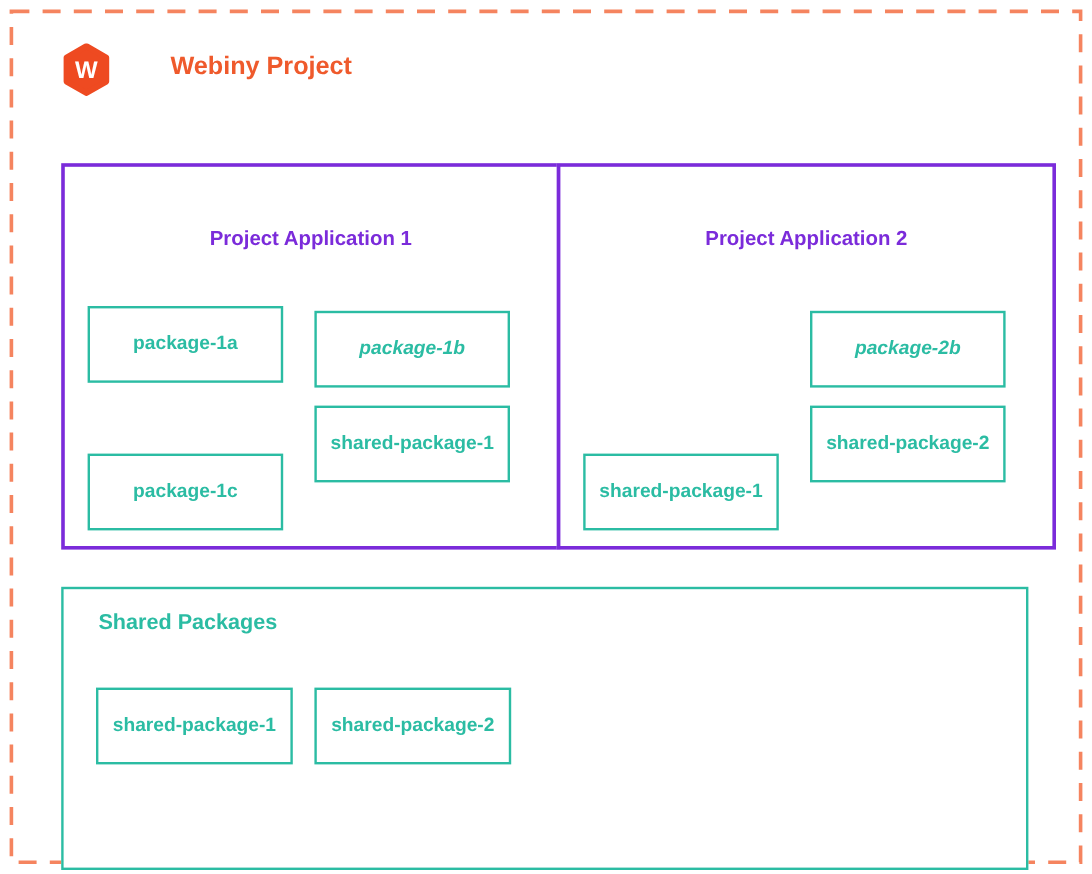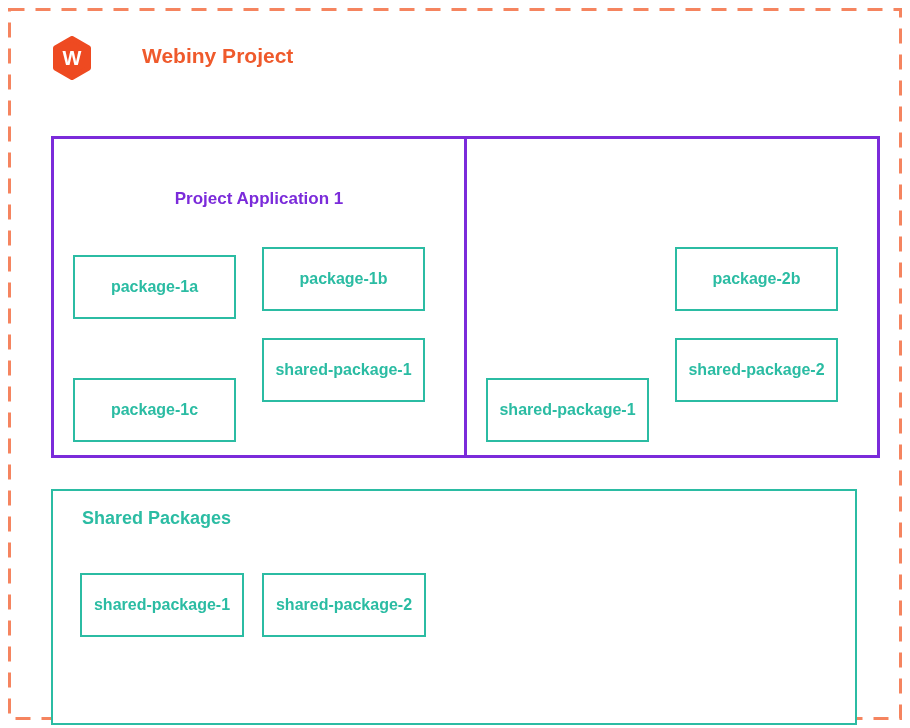--- a/index.html
+++ b/index.html
@@ -75,21 +75,21 @@
     background: #ffffff;
     display: flex;
     align-items: center;
     justify-content: center;
     font-size: 16px;
     font-weight: bold;
     color: #2BBCA3;
     white-space: nowrap;
   }
   .r1c1 { left: 19px;  top: 116px; }
-  .r1c2 { left: 208px; top: 108px; }
+  .r1c2 { left: 208px; top: 120px; font-style: italic; }
   .r2c1 { left: 19px;  top: 199px; margin-top: 40px; }
   .r2c2 { left: 208px; top: 199px; }
 
   
   .shared {
     position: absolute;
     left: 51px; top: 489px;
     width: 806px; height: 236px;
     border: 2px solid #2BBCA3;
     background: #ffffff;
@@ -123,20 +123,21 @@
 
   <section class="app app-1">
     <div class="app-title">Project Application 1</div>
     <div class="pkg r1c1">package-1a</div>
     <div class="pkg r1c2">package-1b</div>
     <div class="pkg r2c1">package-1c</div>
     <div class="pkg r2c2">shared-package-1</div>
   </section>
 
   <section class="app app-2">
+    <div class="app-title">Project Application 2</div>
     <div class="pkg r1c2">package-2b</div>
     <div class="pkg r2c1">shared-package-1</div>
     <div class="pkg r2c2">shared-package-2</div>
   </section>
 
   <section class="shared">
     <div class="shared-title">Shared Packages</div>
     <div class="pkg sp1">shared-package-1</div>
     <div class="pkg sp2">shared-package-2</div>
   </section>

